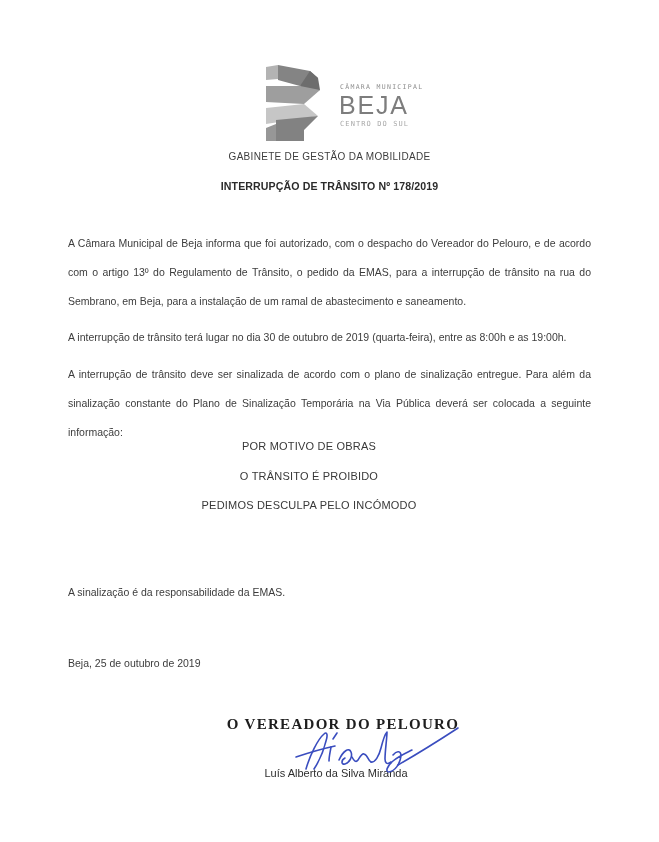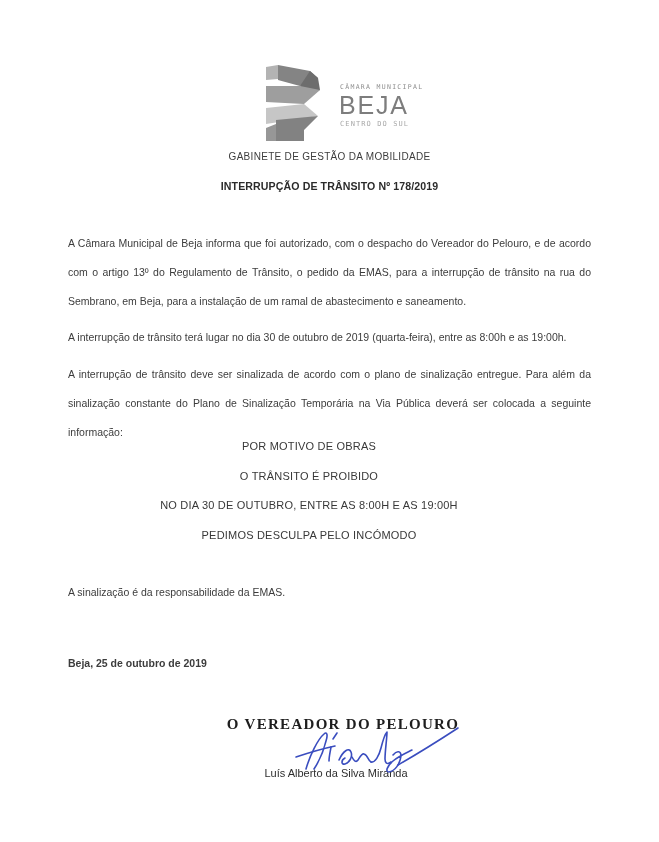--- a/index.html
+++ b/index.html
@@ -42,21 +42,21 @@
   .para {
     position:absolute; left:68px; width:523px;
     font-size:10.5px; line-height:29px; color:#3c3c3c;
   }
   .just { text-align:justify; }
   .p1 { top:229px; }
   .p2 { top:316px;margin-top:7px; }
   .p3 { top:360px; }
   .p4 { top:578px; }
   .p5 { top:605px; }
-  .dateline { top:649px;font-weight:bold; }
+  .dateline { top:649px; }
 
   .notice-block {
     position:absolute; left:68px; top:432px; width:523px; box-sizing:border-box;
     padding-right:41px; text-align:center;
     font-size:11px; line-height:29.5px; letter-spacing:0.2px; color:#383838;
   }
 
   
   .sig-role {
     position:absolute; top:716px; left:0; width:622px; text-align:center;
@@ -94,21 +94,20 @@
   <div class="dept-heading">GABINETE DE GESTÃO DA MOBILIDADE</div>
   <div class="doc-title">INTERRUPÇÃO DE TRÂNSITO Nº 178/2019</div>
 
   <div class="para just p1">A Câmara Municipal de Beja informa que foi autorizado, com o despacho do Vereador do Pelouro, e de acordo com o artigo 13º do Regulamento de Trânsito, o pedido da EMAS, para a interrupção de trânsito na rua do Sembrano, em Beja, para a instalação de um ramal de abastecimento e saneamento.</div>
   <div class="para p2">A interrupção de trânsito terá lugar no dia 30 de outubro de 2019 (quarta-feira), entre as 8:00h e as 19:00h.</div>
   <div class="para just p3">A interrupção de trânsito deve ser sinalizada de acordo com o plano de sinalização entregue. Para além da sinalização constante do Plano de Sinalização Temporária na Via Pública deverá ser colocada a seguinte informação:</div>
 
   <div class="notice-block">
     <div>POR MOTIVO DE OBRAS</div>
     <div>O TRÂNSITO É PROIBIDO</div>
-    <div>NO DIA 30 DE OUTUBRO, ENTRE AS 8:00H E AS 19:00H</div>
     <div>PEDIMOS DESCULPA PELO INCÓMODO</div>
   </div>
 
   <div class="para p4">A sinalização é da responsabilidade da EMAS.</div>
   <div class="para dateline">Beja, 25 de outubro de 2019</div>
 
   <div class="sig-role">O VEREADOR DO PELOURO</div>
   <div class="sig-name">Luís Alberto da Silva Miranda</div>
   <svg class="sig-ink" viewBox="0 0 166 48" aria-hidden="true">
     <g fill="none" stroke-width="1.6" stroke-linecap="round" stroke-linejoin="round" stroke="#3a4dbf">

